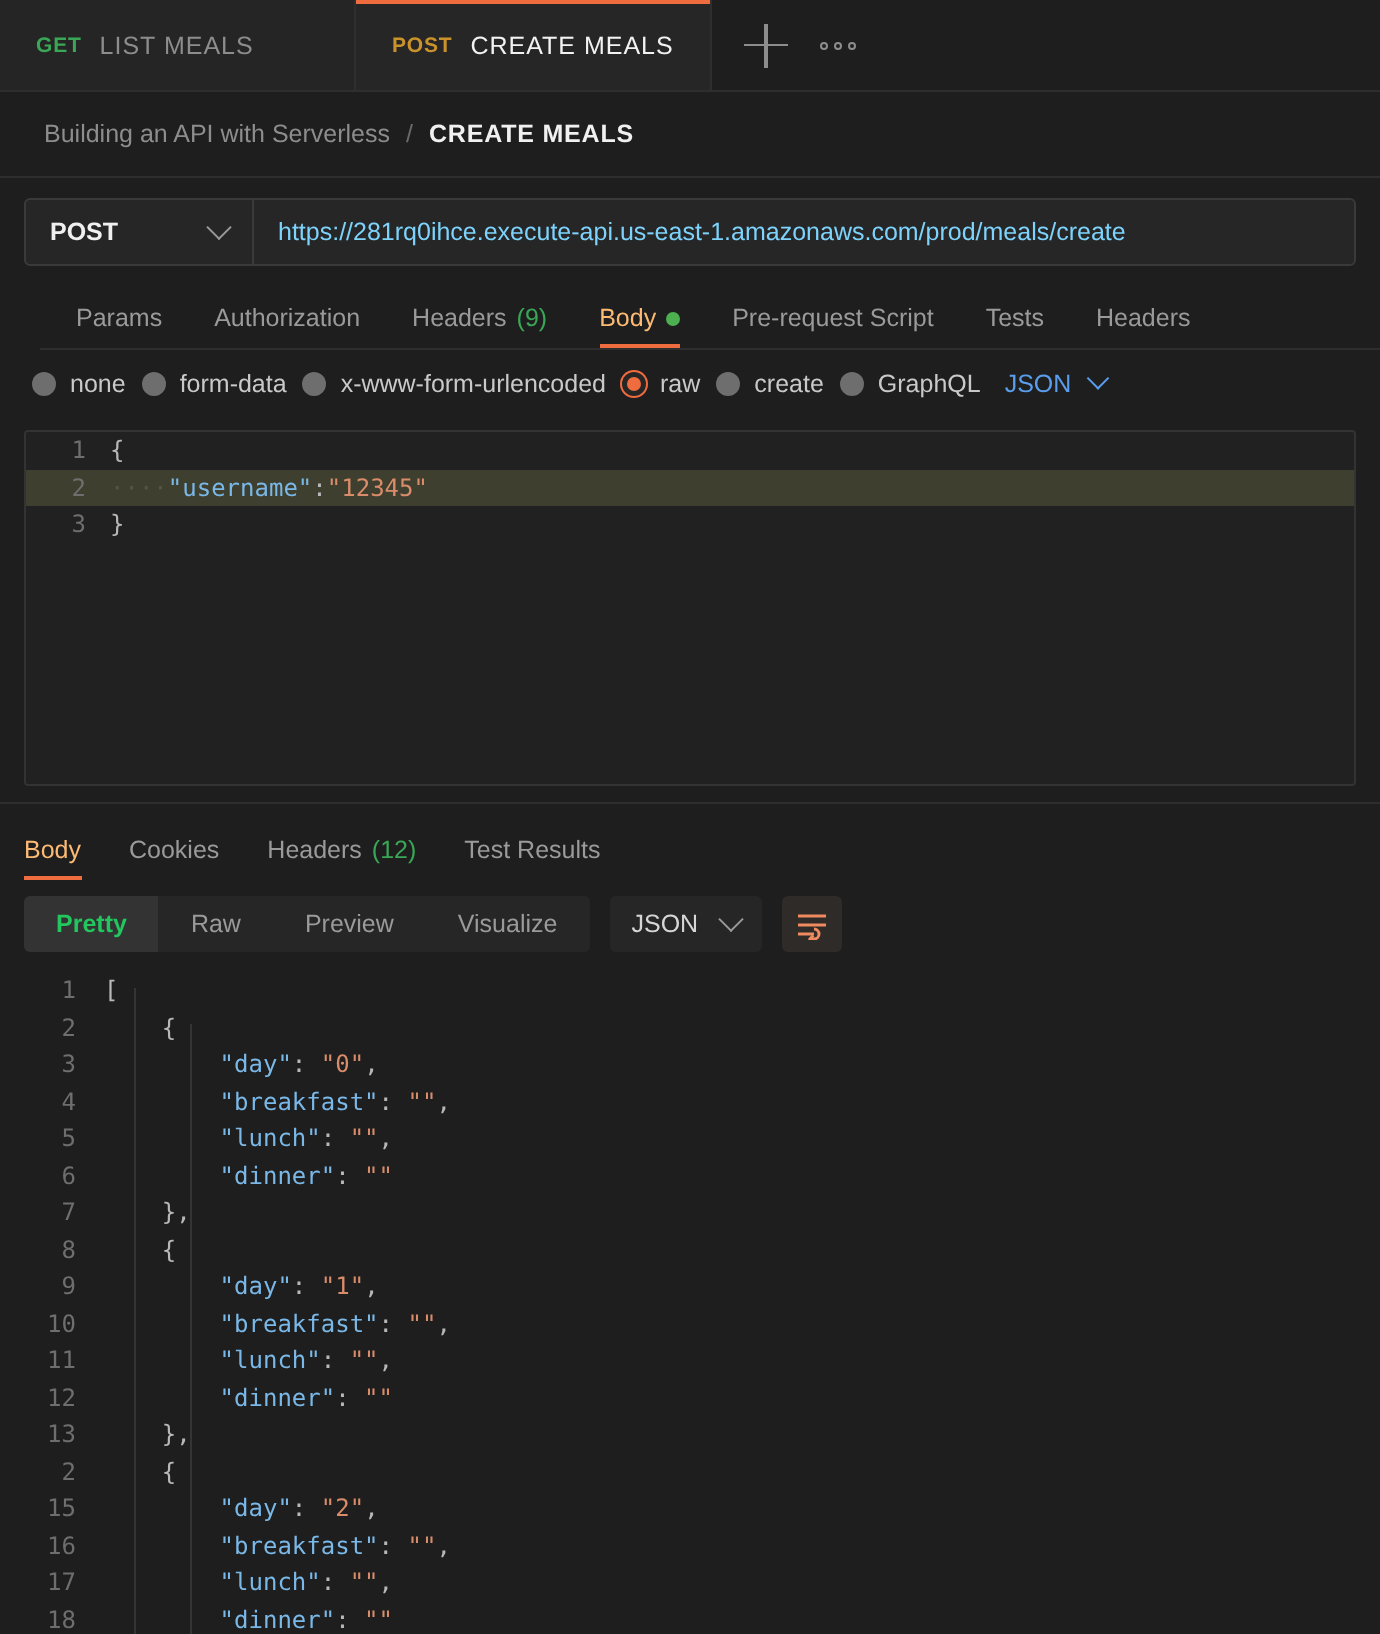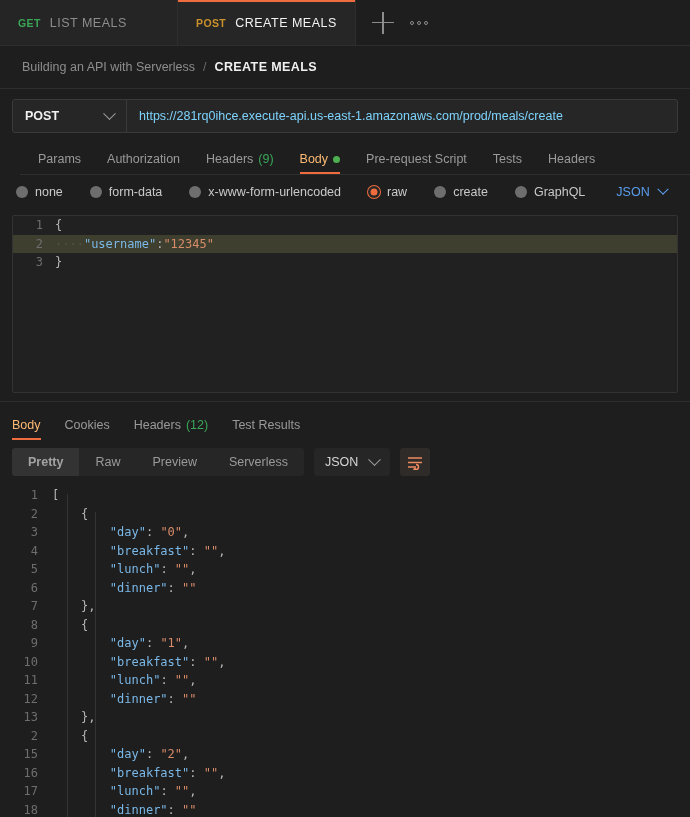--- a/index.html
+++ b/index.html
@@ -102,21 +102,21 @@
   .req-tab.active { color: #fdba74; }
   .req-tab.active::after {
     content: ""; position: absolute; left: 0; right: 0; bottom: 0;
     height: 2px; background: #ef6c3f;
   }
   .cnt { color: #3aa757; }
   .green-dot { width: 7px; height: 7px; border-radius: 50%; background: #4caf50; }
 
   
   .body-types {
-    display: flex; align-items: center; gap: 27px;
+    display: flex; align-items: center; gap: 8px;
     padding: 0 16px; height: 34px; flex: 0 0 34px;
   }
   .bt { display: flex; align-items: center; gap: 7px; font-size: 12.5px; color: #c9c9c9; cursor: pointer; }
   .radio { width: 12px; height: 12px; border-radius: 50%; background: #6e6e6e; flex: 0 0 12px; }
   .radio.sel { background: #ef6c3f; box-shadow: inset 0 0 0 2.5px #262626, 0 0 0 1px #ef6c3f; }
   .json-select { display: flex; align-items: center; gap: 9px; color: #5a9ded; font-size: 12.5px; cursor: pointer; margin-left: 4px; }
   .chev-blue { width: 8px; height: 8px; border-right: 1.4px solid #5a9ded; border-bottom: 1.4px solid #5a9ded;
                transform: rotate(45deg) translate(-2px,-2px); }
 
   
@@ -151,21 +151,21 @@
     padding: 8px 12px 10px 12px; flex: 0 0 auto;
   }
   .seg {
     display: flex; background: #262626; border-radius: 3px; overflow: hidden;
     height: 28px; align-items: stretch;
   }
   .seg div {
     display: flex; align-items: center; padding: 0 16px;
     font-size: 12.5px; color: #9a9a9a; cursor: pointer;
   }
-  .seg div.on { background: #333333; color: #a3a3a3; font-weight: 700; }
+  .seg div.on { background: #333333; color: #22c55e; font-weight: 700; }
   .fmt-select {
     display: flex; align-items: center; justify-content: space-between; gap: 12px;
     height: 28px; padding: 0 11px; background: #262626; border-radius: 3px;
     font-size: 12.5px; color: #d6d6d6; cursor: pointer; min-width: 70px;
   }
   .wrap-btn {
     width: 30px; height: 28px; background: #2f2b29; border-radius: 3px;
     display: flex; align-items: center; justify-content: center; cursor: pointer;
   }
   .res-body { flex: 1 1 auto; overflow: hidden; position: relative; background: #1e1e1e; }
@@ -310,21 +310,21 @@
     <div class="req-tab">
       <span>Test Results</span>
     </div>
   </div>
 
   <div class="res-toolbar">
     <div class="seg">
       <div class="on">Pretty</div>
       <div>Raw</div>
       <div>Preview</div>
-      <div>Serverless</div>
+      <div>Visualize</div>
     </div>
     <div class="fmt-select">
       <span>JSON</span>
       <span class="chev"></span>
     </div>
     <div class="wrap-btn">
       <svg width="17" height="15" viewBox="0 0 17 15">
         <line x1="1" y1="3" x2="15" y2="3" stroke="#ef8b5f" stroke-width="1.5"></line>
         <line x1="1" y1="7.5" x2="15" y2="7.5" stroke="#ef8b5f" stroke-width="1.5"></line>
         <line x1="1" y1="12" x2="9" y2="12" stroke="#ef8b5f" stroke-width="1.5"></line>

